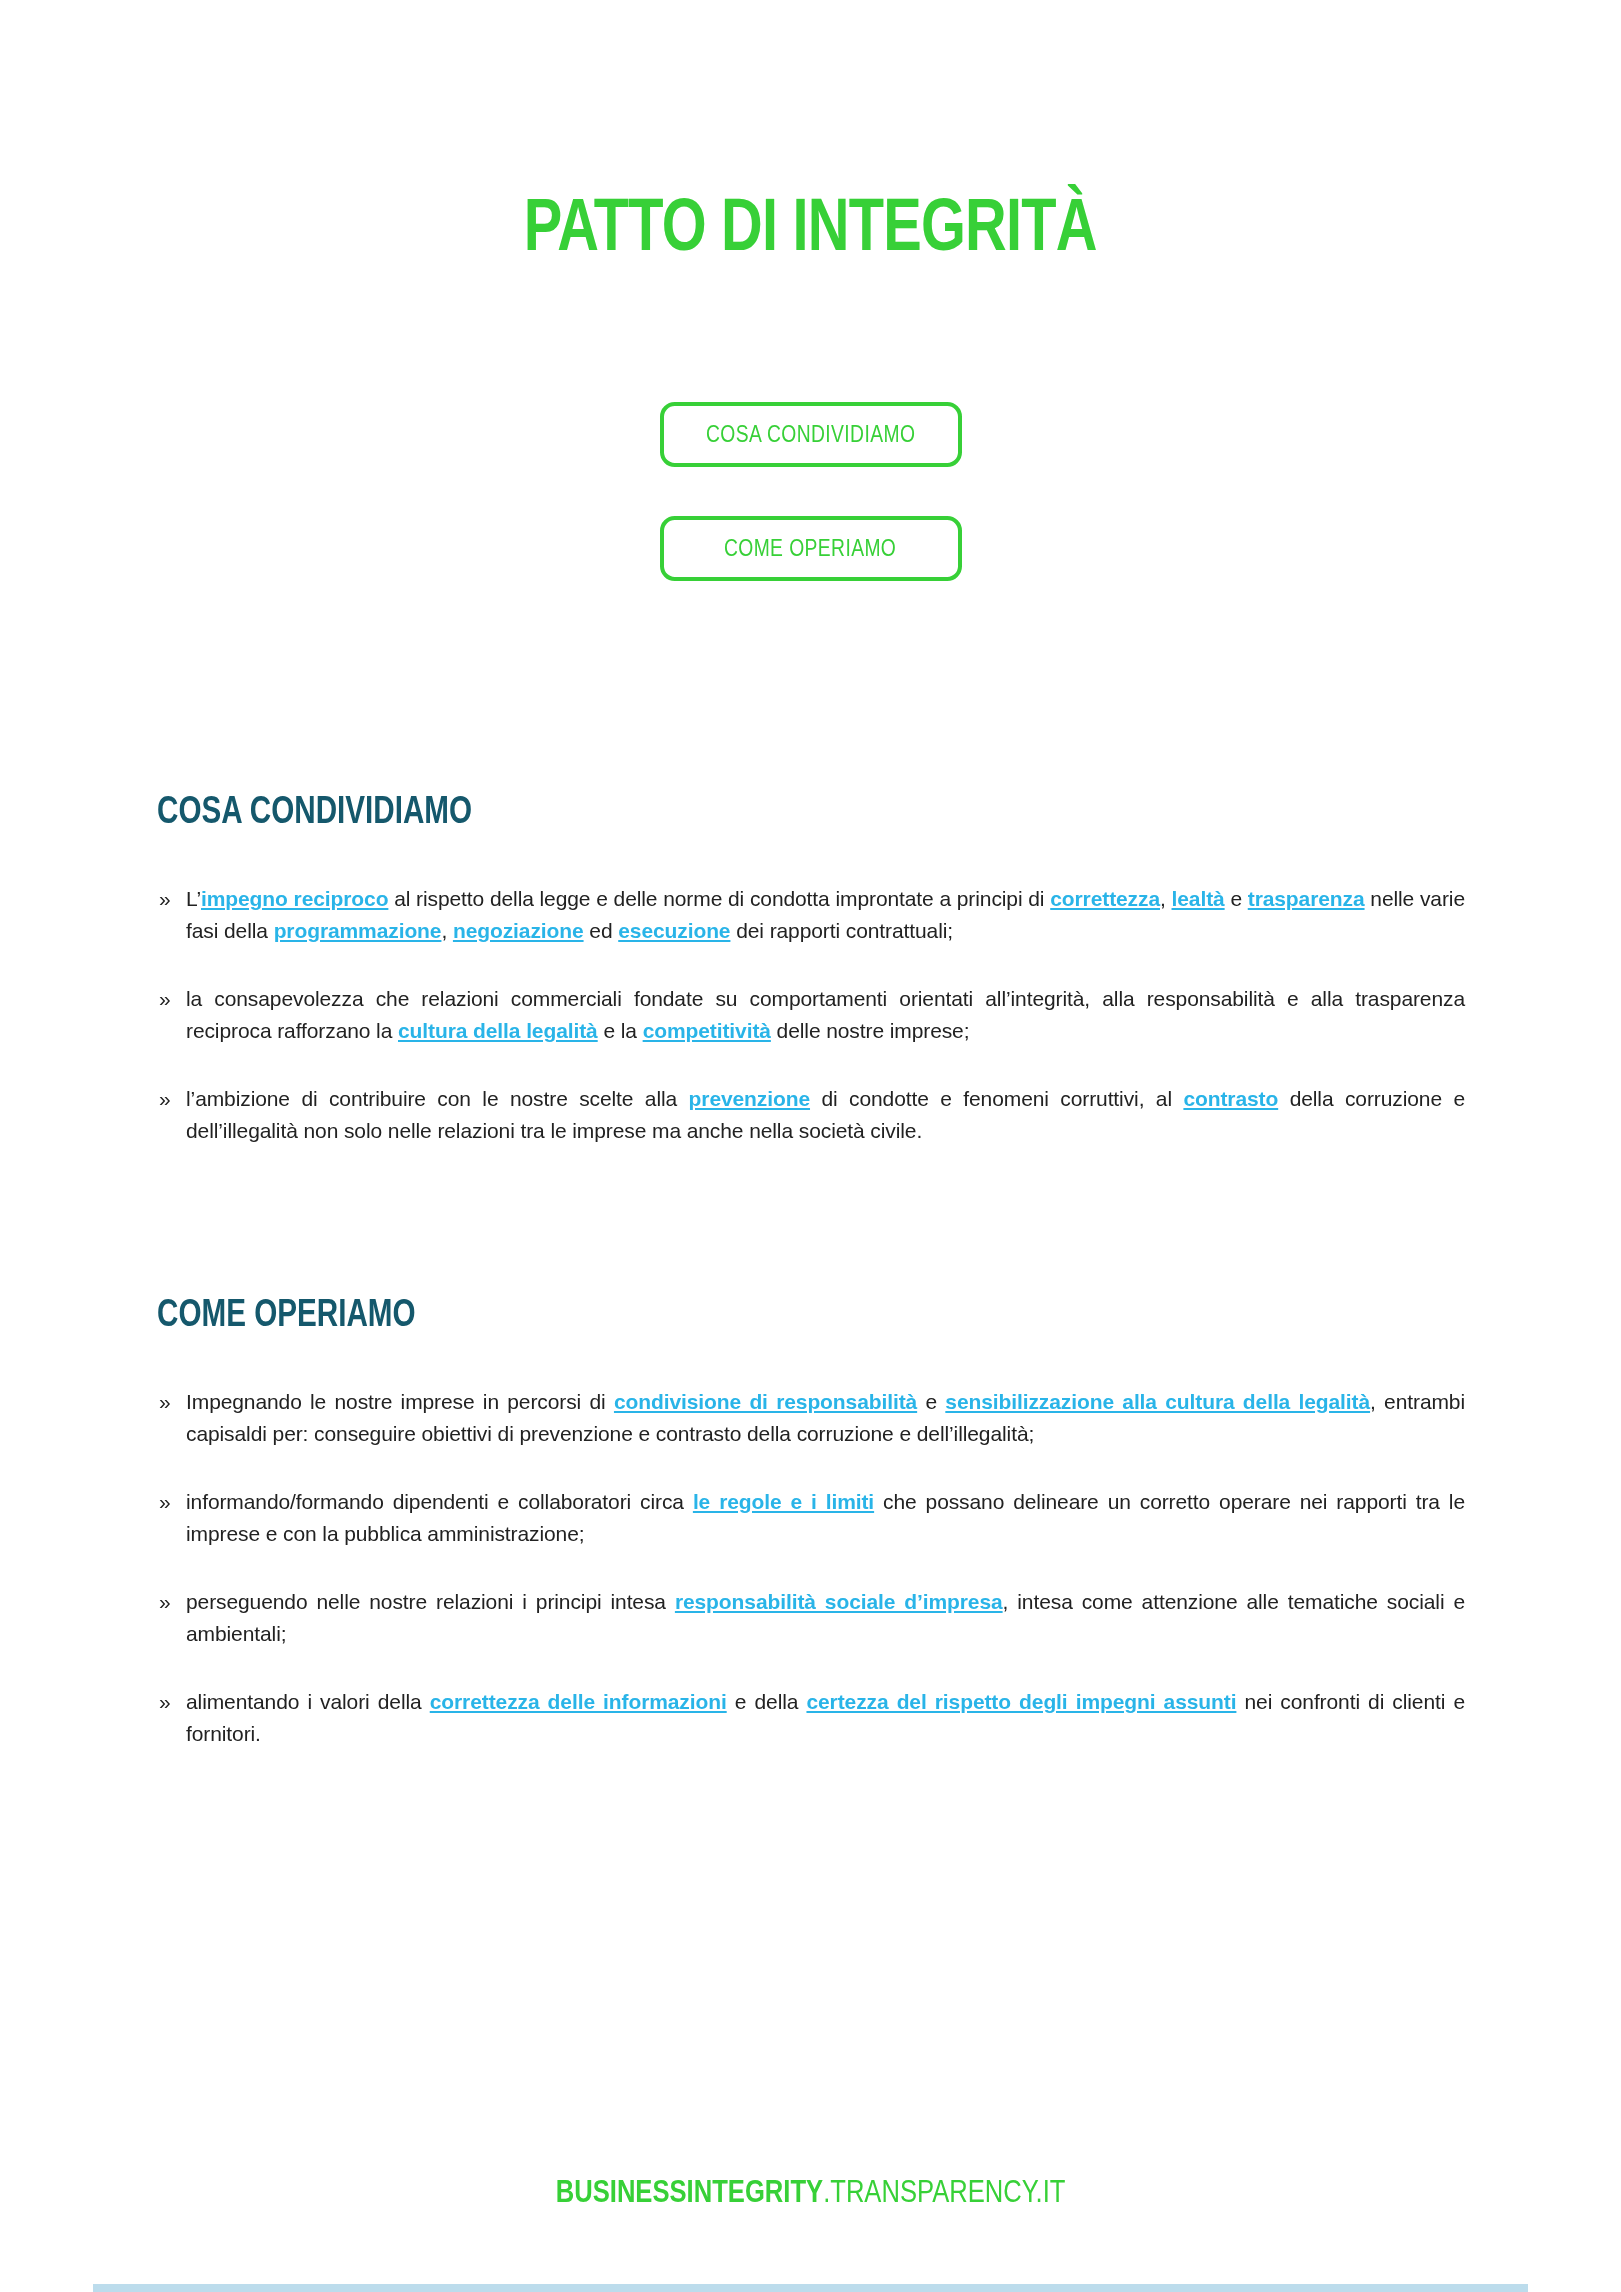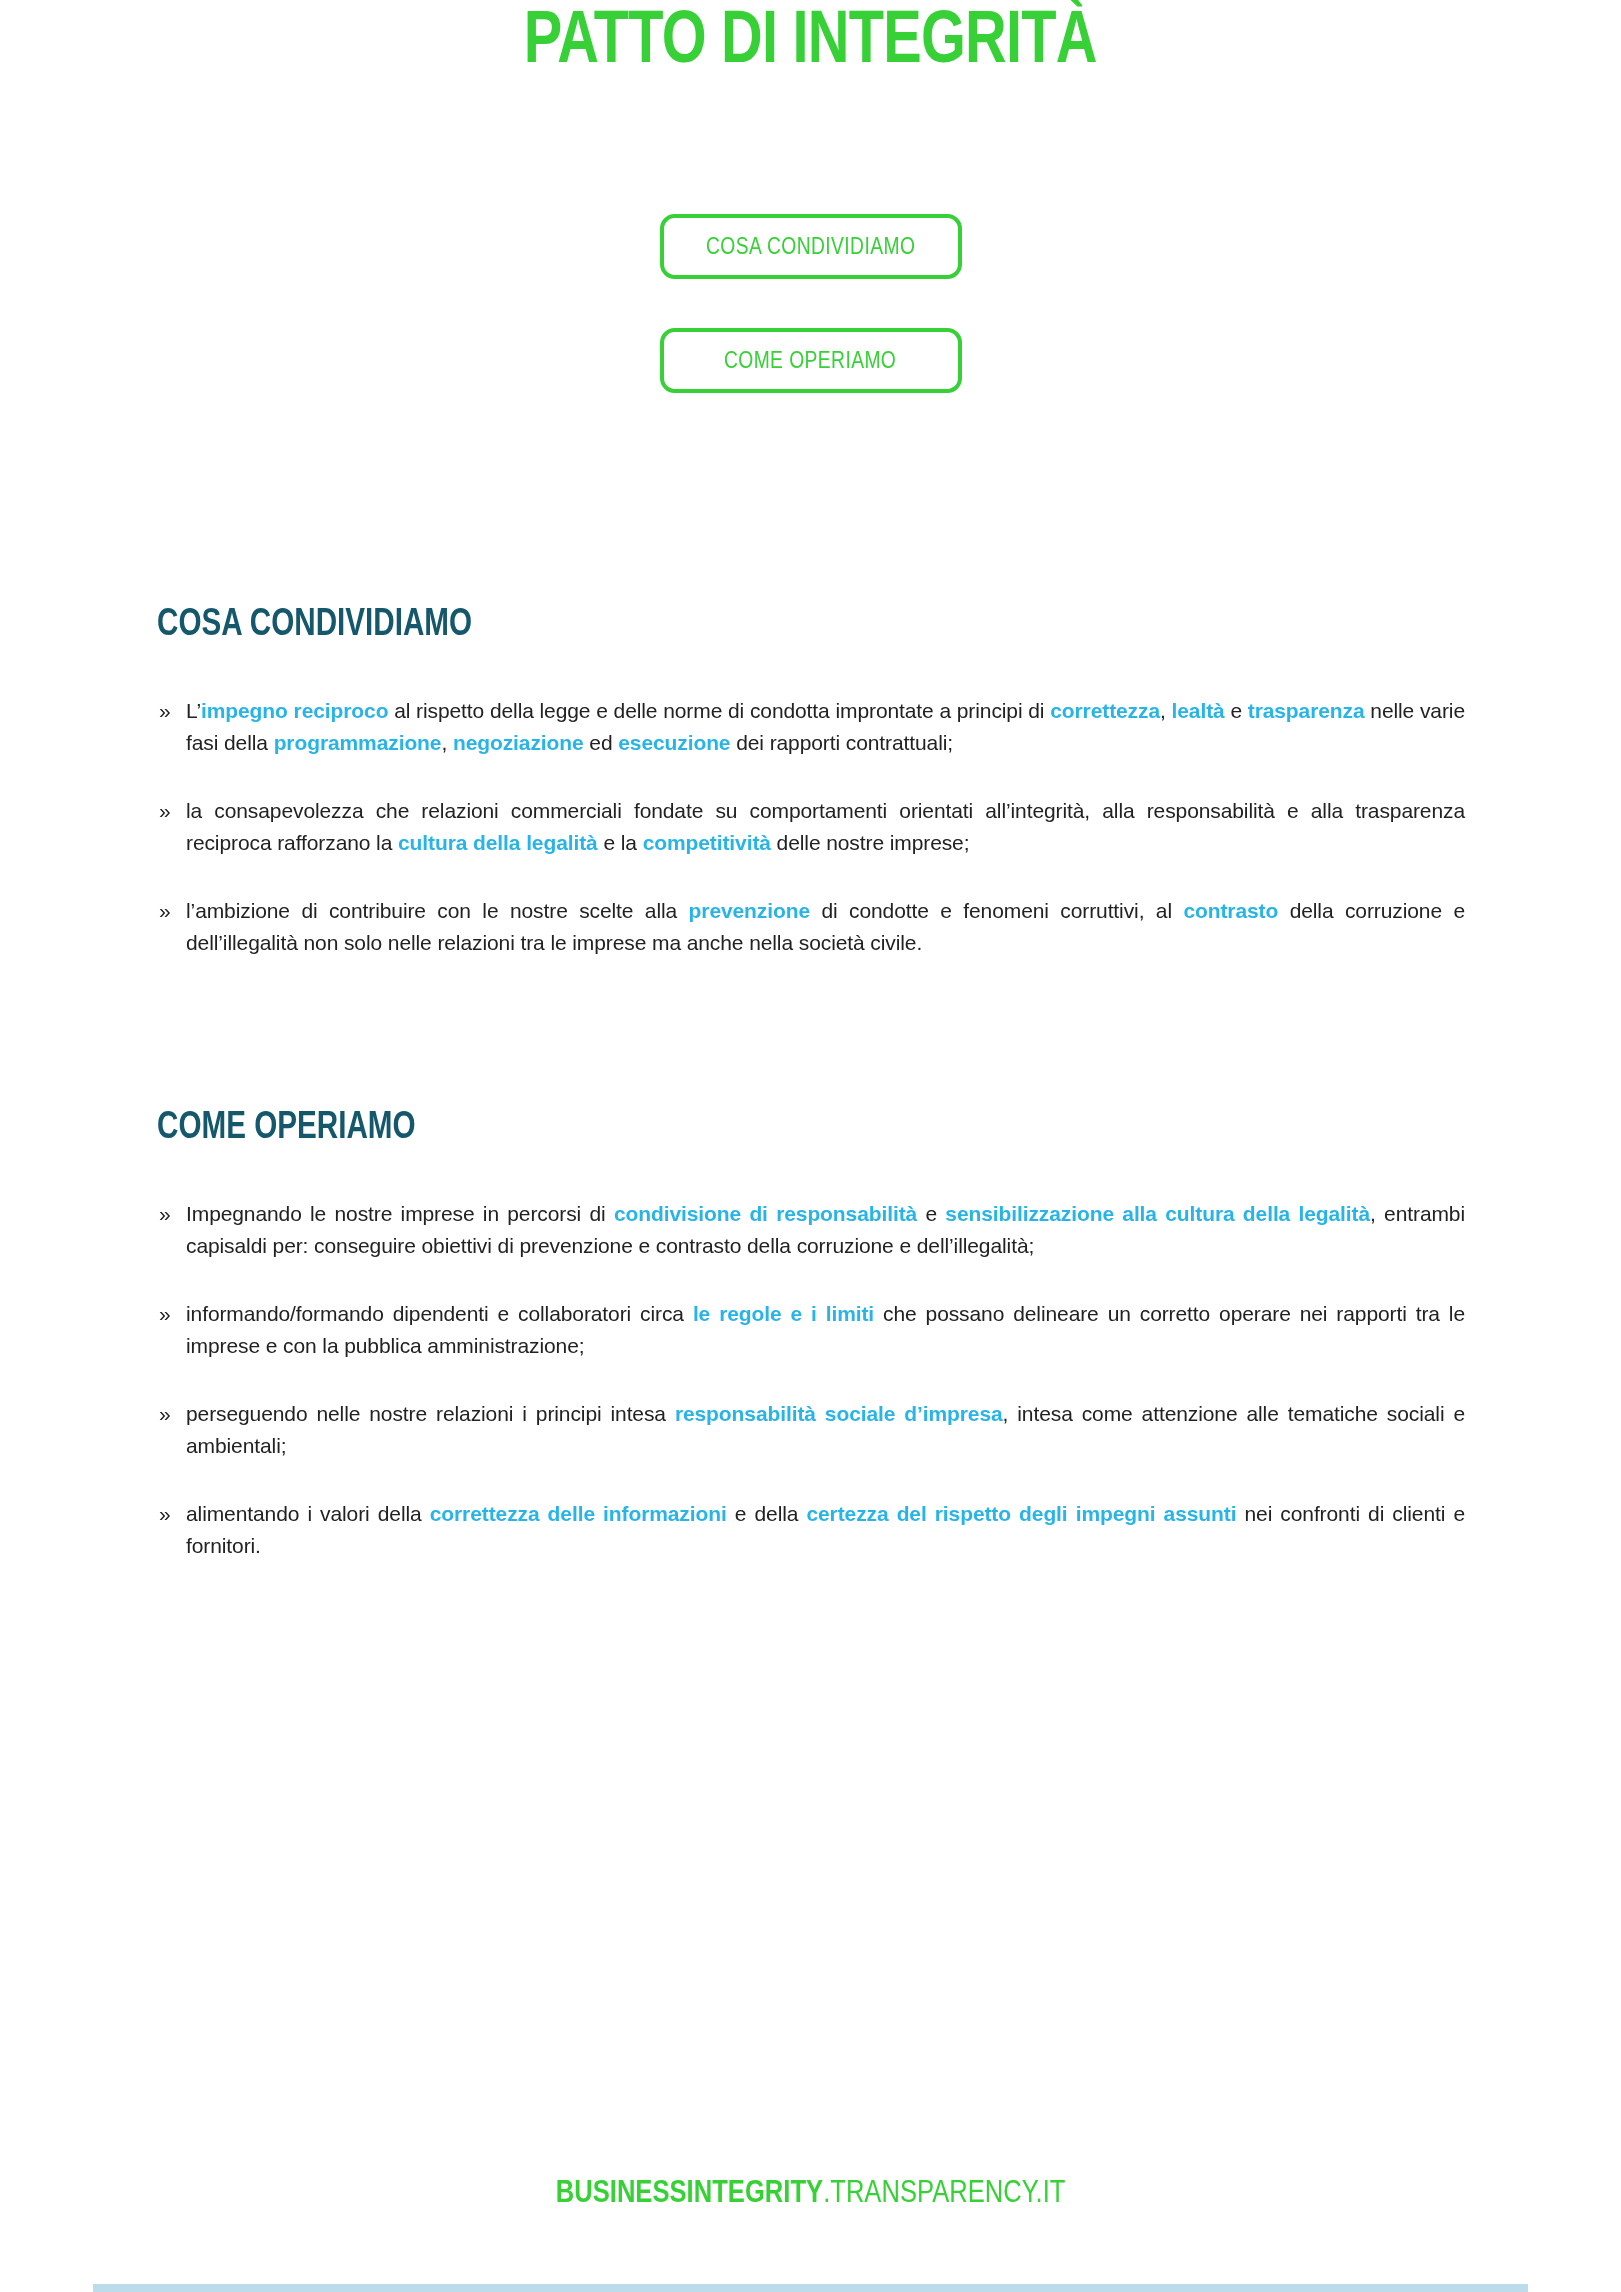--- a/index.html
+++ b/index.html
@@ -13,21 +13,21 @@
   html,body{background:#ffffff;}
   body{font-family:"Liberation Sans","DejaVu Sans",sans-serif;color:var(--ink);}
   .page{
     position:relative;
     width:1621px;
     height:2293px;
     background:#ffffff;
     overflow:hidden;
   }
   
-  .header{text-align:center;}
+  .header{padding-top:188px;text-align:center;}
   .page-title{
     display:inline-block;
     font-size:74px;
     font-weight:bold;
     letter-spacing:-1px;
     color:var(--green);
     transform:scaleX(.78);
     transform-origin:center;
     line-height:1.0;
     white-space:nowrap;
@@ -102,20 +102,21 @@
   }
   ul.bullets li:last-child{margin-bottom:0;}
   ul.bullets li .marker{
     position:absolute;
     left:2px;
     top:0;
   }
   ul.bullets li .hl{
     color:var(--cyan);
     font-weight:bold;
+    text-decoration:underline;
   }
   
   .footer{
     position:absolute;
     left:0;
     right:0;
     bottom:83px;
     text-align:center;
   }
   .footer-link{

